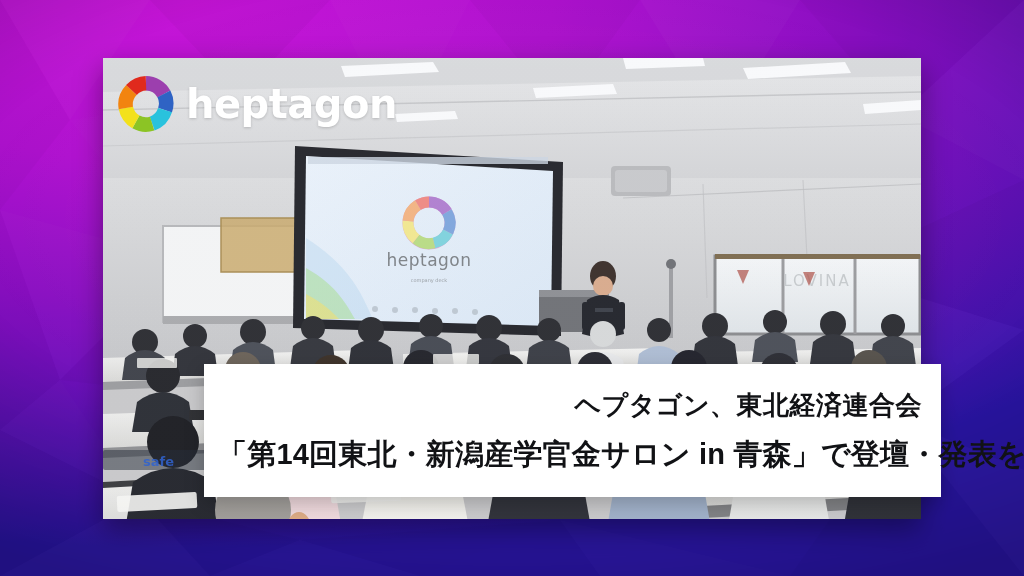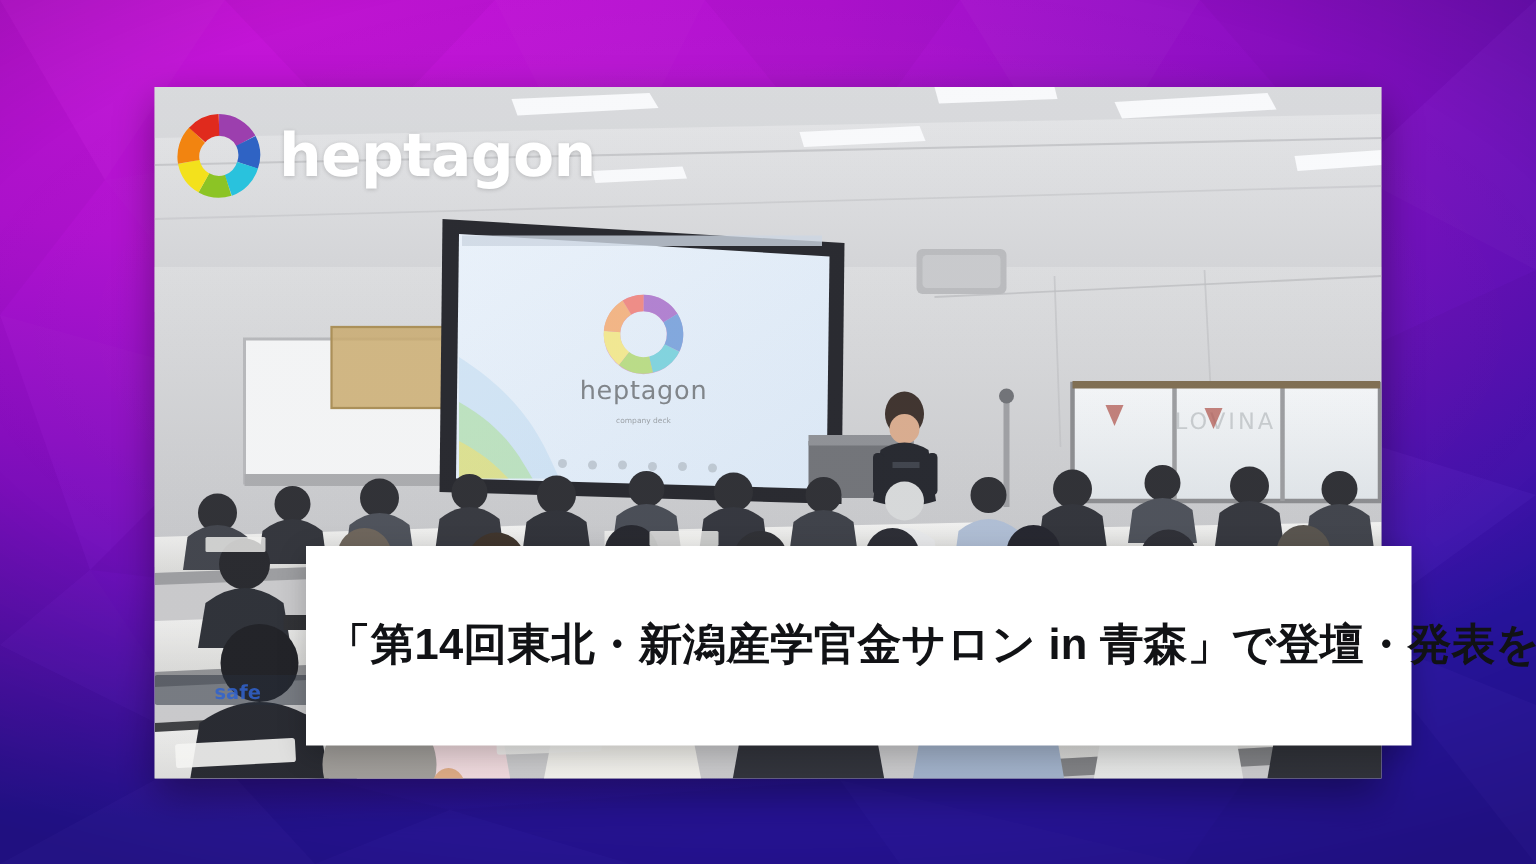--- a/index.html
+++ b/index.html
@@ -379,16 +379,17 @@
           <path d="M32,82 A37,37 0 0,1 14,57" stroke="#f3e11c"></path>
           <path d="M14,57 A37,37 0 0,1 24,25" stroke="#f28410"></path>
           <path d="M24,25 A37,37 0 0,1 50,13" stroke="#e02a1d"></path>
         </g>
       </svg>
       <span class="word">heptagon</span>
     </div>
   </div>
 
   <div class="caption">
+    <div class="cap-line1">ヘプタゴン、東北経済連合会</div>
     <div class="cap-line2">「第14回東北・新潟産学官金サロン in 青森」で登壇・発表を実施</div>
   </div>
 
 </div>
 
 </body></html>

